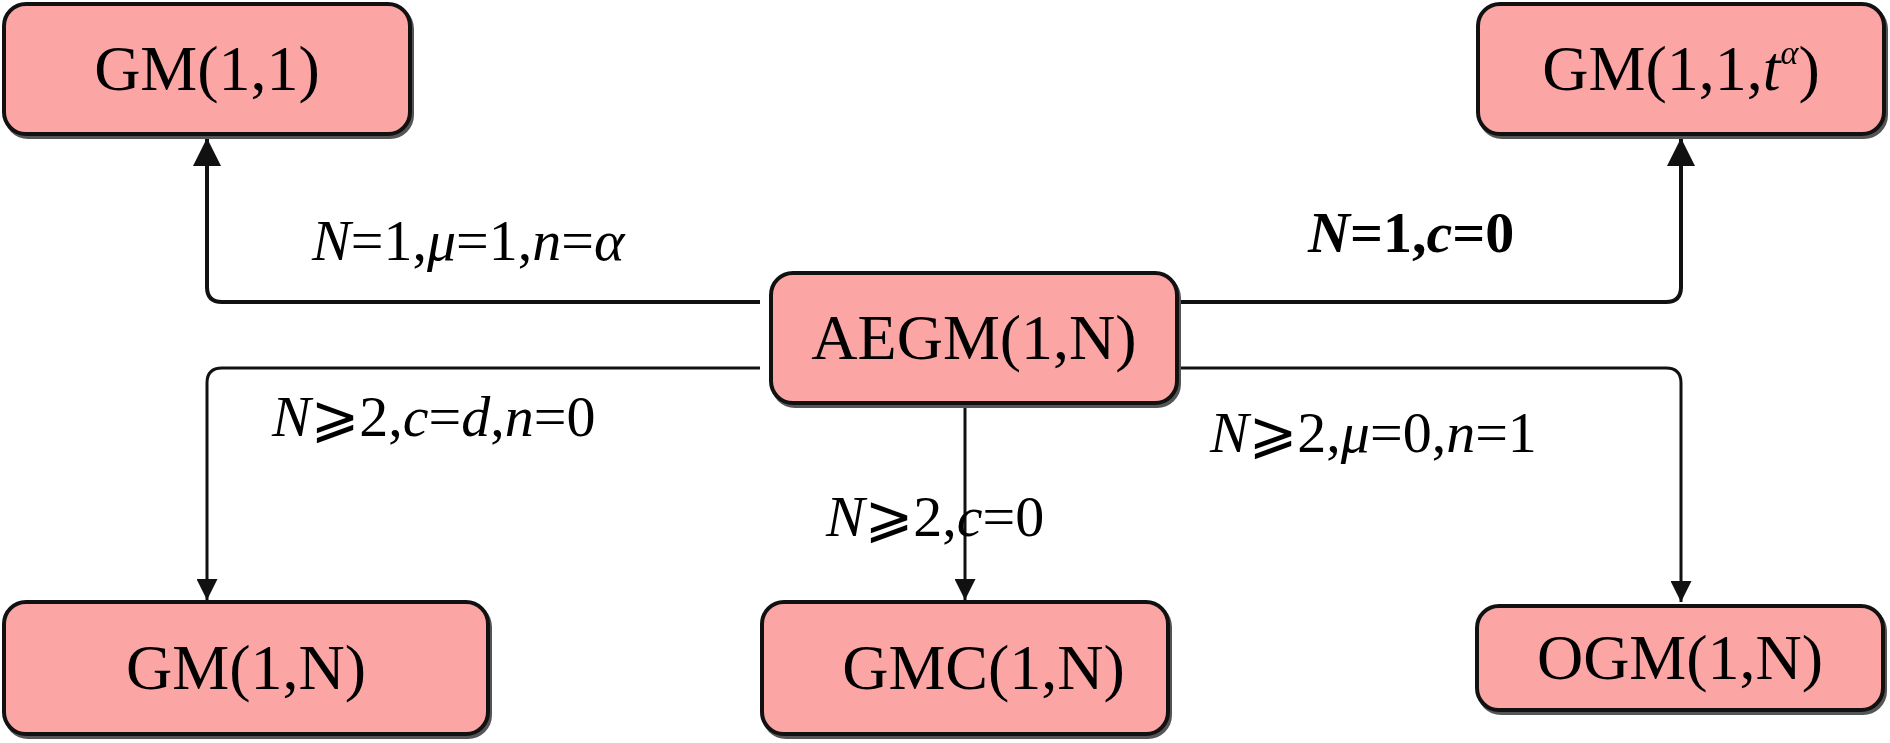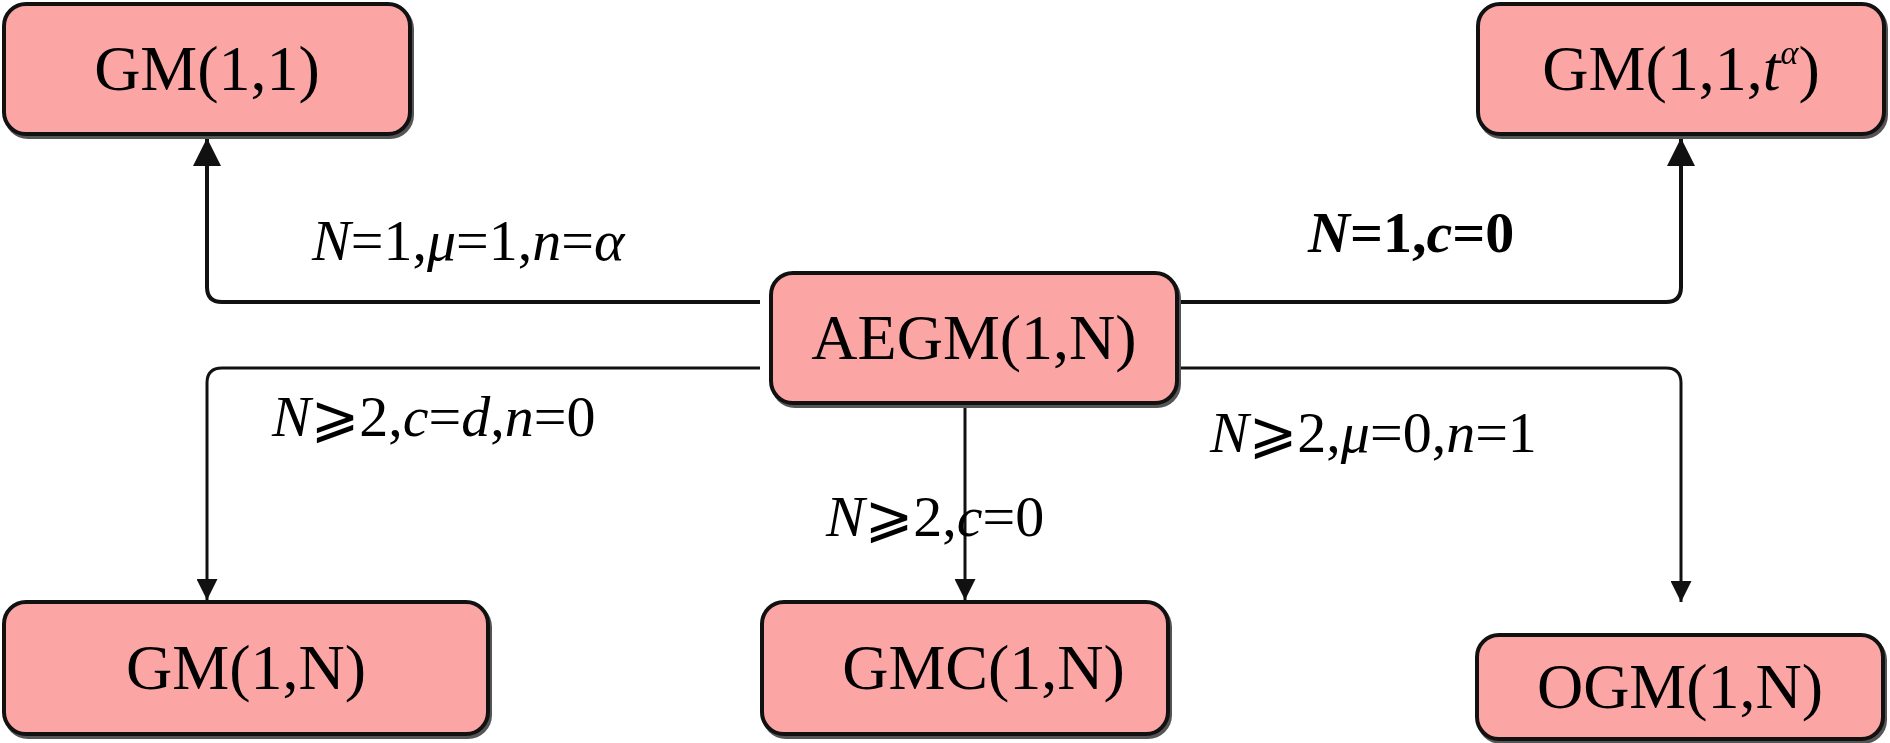--- a/index.html
+++ b/index.html
@@ -54,21 +54,21 @@
 </div>
 
 <div class="node" style="left:2px; top:600px; width:488px; height:136px;">
   <span>GM(1,N)</span>
 </div>
 
 <div class="node" style="left:760px; top:600px; width:410px; height:136px;padding-left:37px;">
   <span>GMC(1,N)</span>
 </div>
 
-<div class="node" style="left:1475px; top:604px; width:410px; height:108px;margin-top:29px;">
+<div class="node" style="left:1475px; top:604px; width:410px; height:108px;">
   <span>OGM(1,N)</span>
 </div>
 
 <div class="label" style="left:312px; top:212px;"><i>N</i><span>=1,</span><i>μ</i><span>=1,</span><i>n</i><span>=</span><i>α</i></div>
 <div class="label" style="left:1308px; top:204px;font-weight:bold;"><i>N</i><span>=1,</span><i>c</i><span>=0</span></div>
 <div class="label" style="left:272px; top:388px;"><i>N</i><span>⩾2,</span><i>c</i><span>=</span><i>d</i><span>,</span><i>n</i><span>=0</span></div>
 <div class="label" style="left:826px; top:488px;"><i>N</i><span>⩾2,</span><i>c</i><span>=0</span></div>
 <div class="label" style="left:1210px; top:404px;"><i>N</i><span>⩾2,</span><i>μ</i><span>=0,</span><i>n</i><span>=1</span></div>
 
 </body></html>

